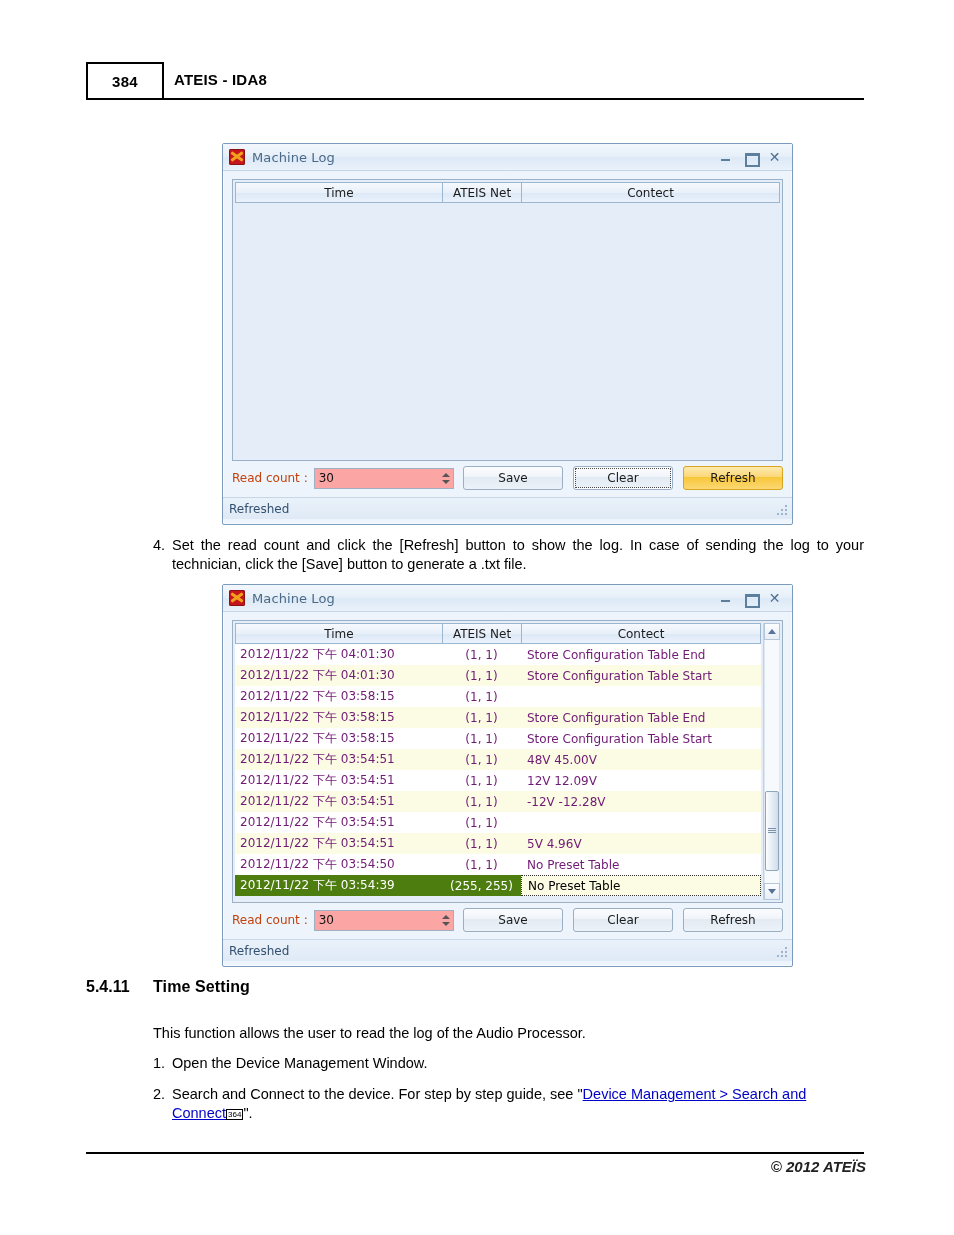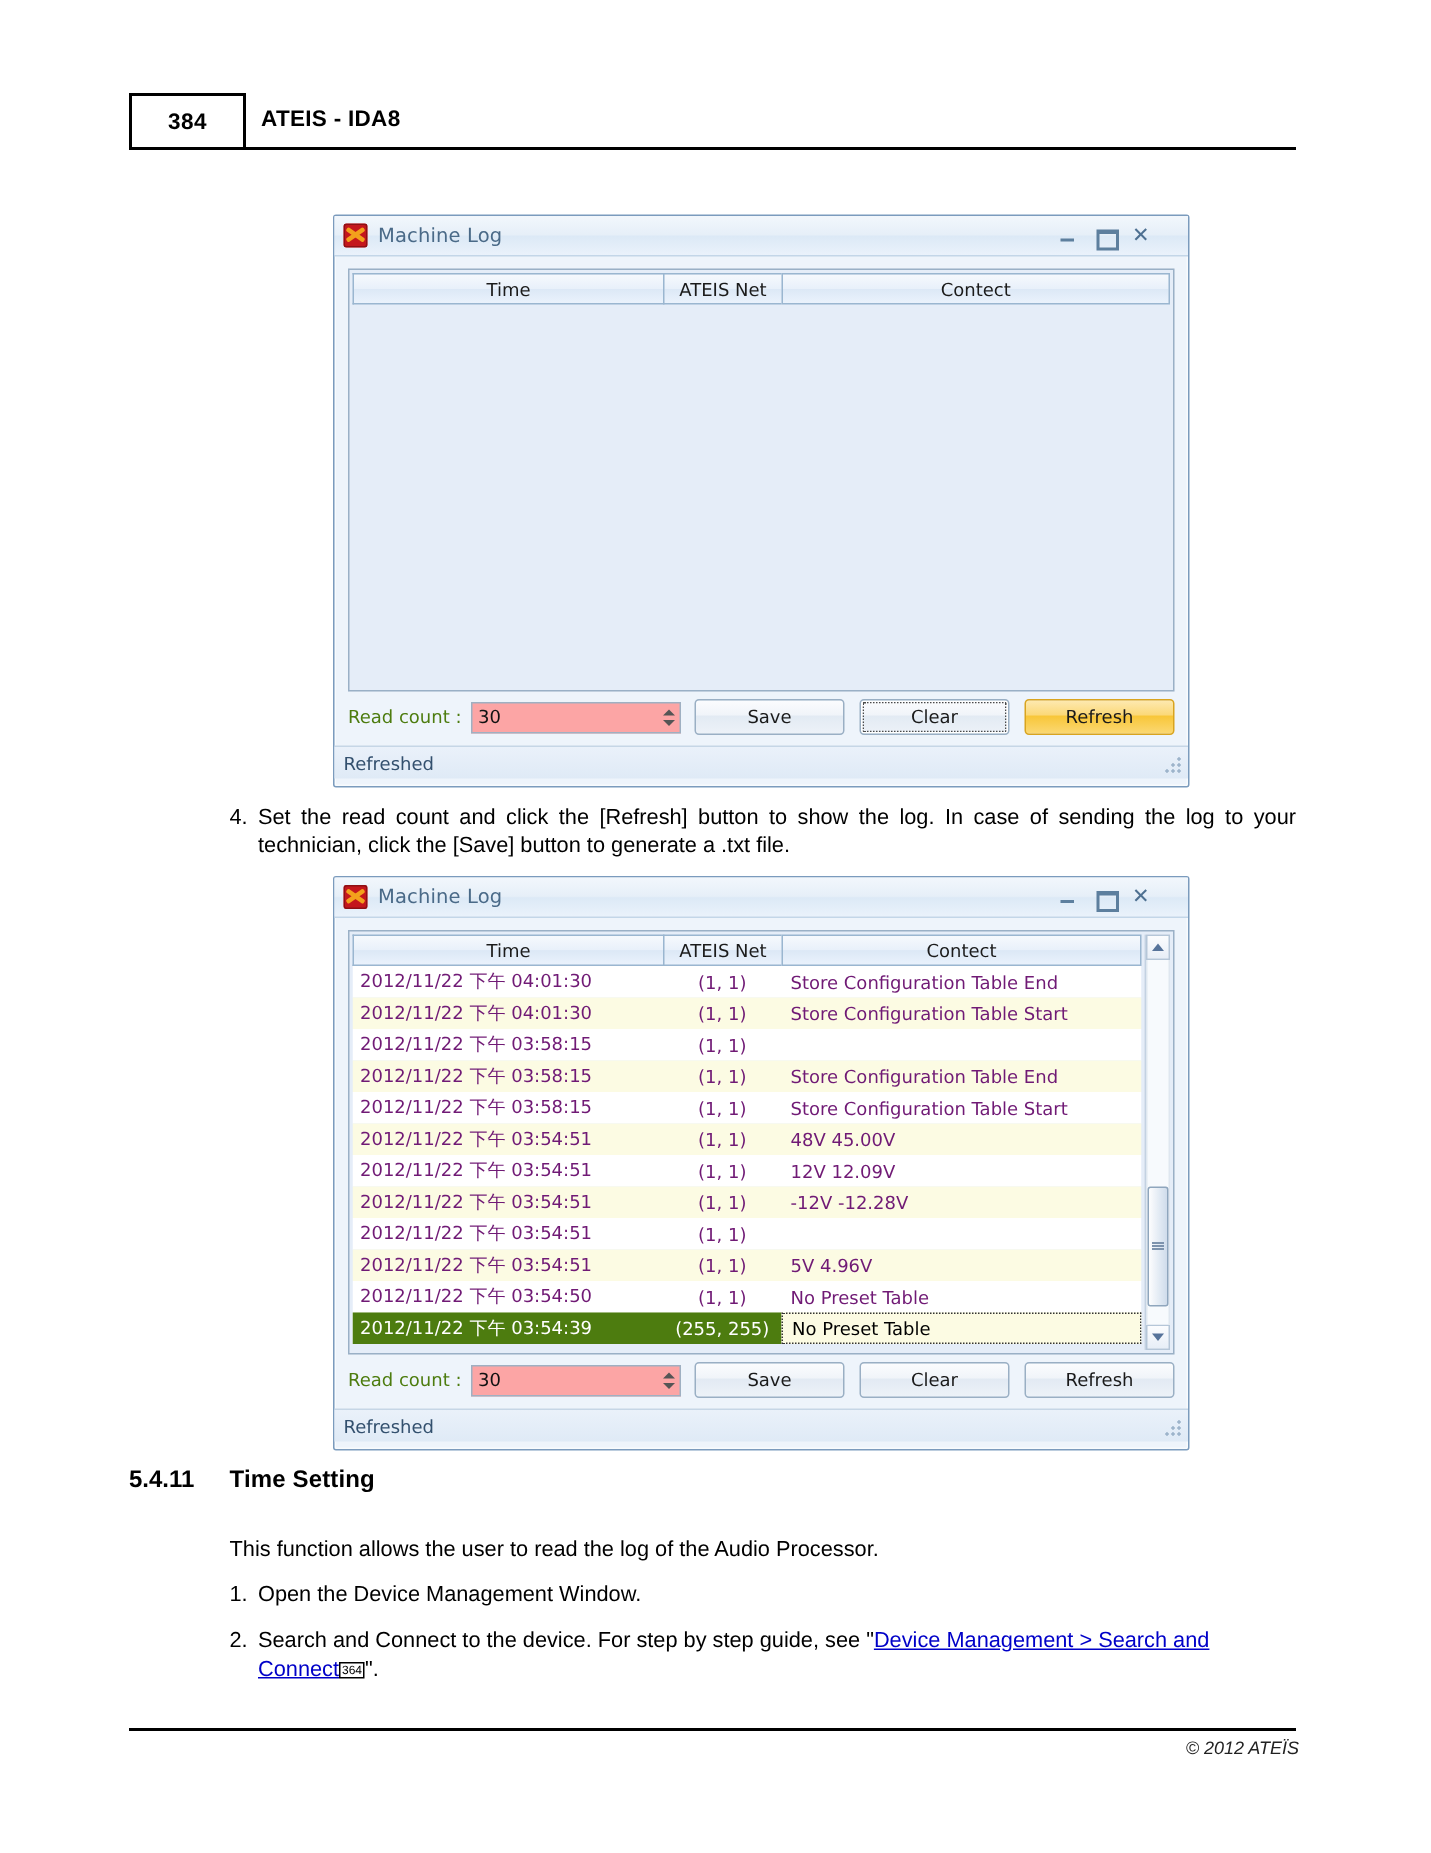--- a/index.html
+++ b/index.html
@@ -62,21 +62,21 @@
     border-radius: 2px;
     box-shadow: 0 0 0 1px rgba(255,255,255,.6) inset;
     font-family: "DejaVu Sans", sans-serif;
   }
   .win-titlebar {
     height: 27px;
     background: linear-gradient(to bottom, #f2f7fc 0%, #e6eff8 48%, #dce9f6 52%, #eaf2fb 100%);
     border-bottom: 1px solid #c3d6e8;
     display: flex;
     align-items: center;
-    padding: 0 18px 0 6px;
+    padding: 0 4px 0 6px;
     position: relative;
   }
   .win-icon {
     width: 16px; height: 16px;
     border-radius: 2px;
     background: #c4161c;
     position: relative;
     margin-right: 7px;
     flex: 0 0 auto;
     box-shadow: 0 0 0 1px #8d1014 inset;
@@ -198,21 +198,21 @@
   }
   .sb-grip { width: 8px; height: 6px;
     background: repeating-linear-gradient(to bottom,#7d93ad 0 1px,transparent 1px 2px); }
 
   
   .win-controls {
     display: flex; align-items: center;
     padding: 7px 9px 7px 9px;
   }
   .readcount-label {
-    font-size: 12px; color: #4d7c0f; margin-right: 6px;
+    font-size: 12px; color: #c2410c; margin-right: 6px;
     font-family: "DejaVu Sans", sans-serif; white-space: nowrap;
   }
   .spin {
     width: 140px; height: 21px;
     border: 1px solid #9fb0c2;
     background: #fca5a5;
     display: flex; align-items: center;
     position: relative;
   }
   .spin input {
@@ -299,23 +299,23 @@
 
   .footer-rule {
     position: absolute;
     left: 86px; top: 1152px;
     width: 778px; height: 2px;
     background: #000;
   }
   .footer-text {
     position: absolute;
     right: 88px; top: 1158px;
-    font-size: 12px;
+    font-size: 15px;
     font-style: italic;
-    font-weight: normal;
+    font-weight: bold;
     color: #222;
     font-family: "Liberation Sans", sans-serif;
   }
 </style>
 </head>
 <body>
 
 <div class="page-header">
   <div class="page-num-box">384</div>
   <div class="header-title">ATEIS - IDA8</div>

